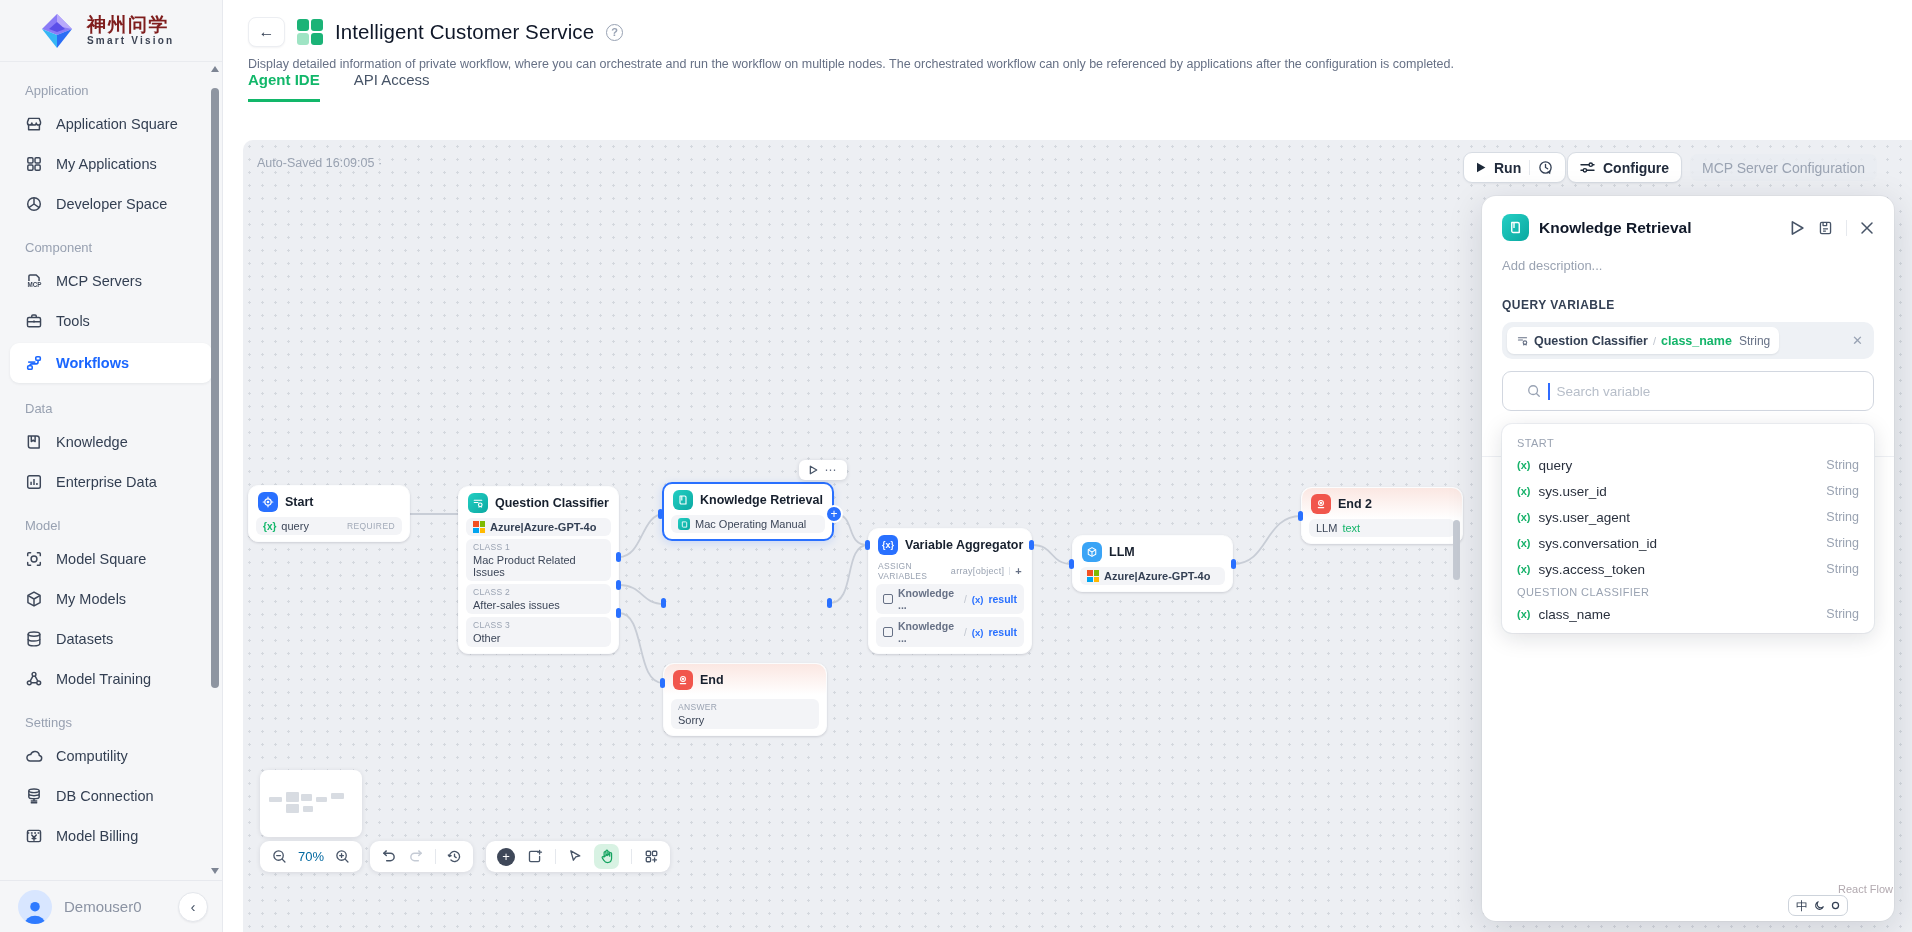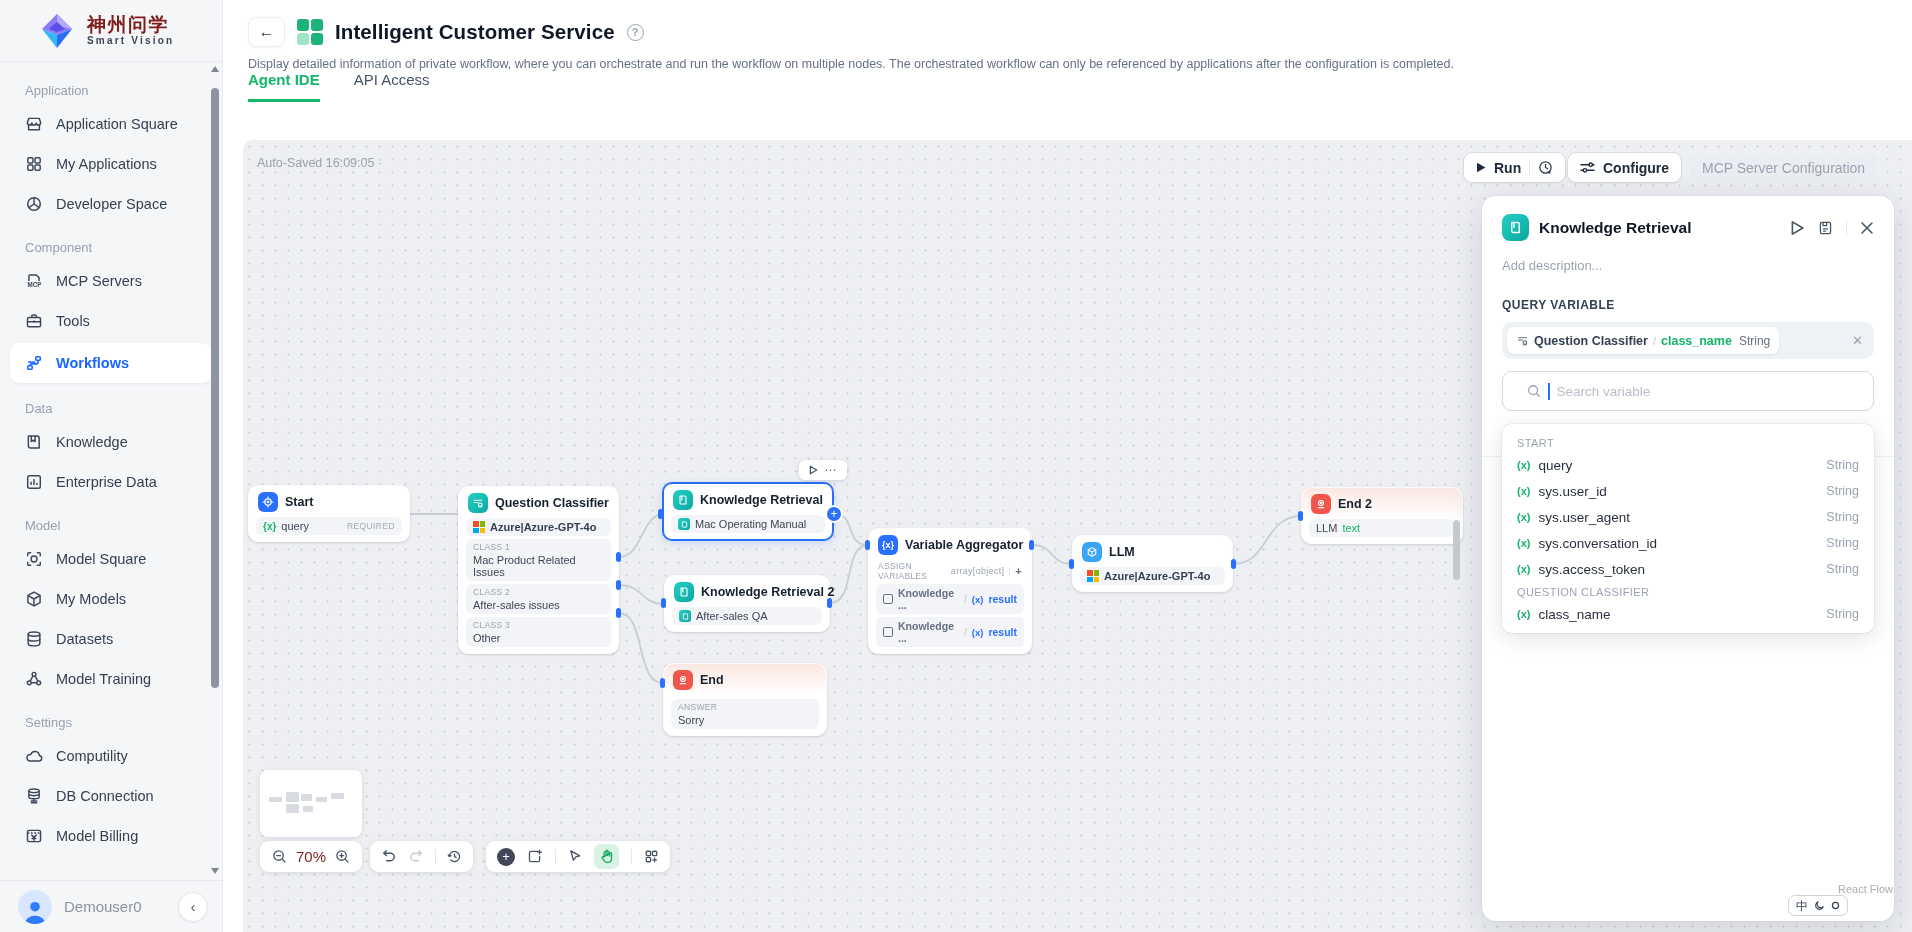--- a/index.html
+++ b/index.html
@@ -31,21 +31,21 @@
 .collapse-btn{margin-left:auto;width:30px;height:30px;border-radius:50%;background:#fff;border:1px solid #e4e7ec;display:flex;align-items:center;justify-content:center;color:#475467;font-size:15px;box-shadow:0 1px 2px rgba(16,24,40,.06);cursor:pointer}
 
 
 .main{position:absolute;left:223px;top:0;right:0;bottom:0;background:#fff}
 .topbar{position:absolute;left:0;top:0;right:0;height:140px;background:#fff;padding-left:25px}
 .title-row{display:flex;align-items:center;gap:12px;margin-top:17px}
 .back-btn{width:37px;height:30px;background:#fff;border:1px solid #ecEEf2;border-radius:8px;display:flex;align-items:center;justify-content:center;color:#344054;box-shadow:0 1px 2px rgba(16,24,40,.05);cursor:pointer;font-size:16px}
 .app-cube{width:26px;height:26px;display:grid;grid-template-columns:12px 12px;grid-template-rows:12px 12px;gap:2px}
 .app-cube i{border-radius:3px;background:#1bb377}
 .app-cube i.lite{background:#9fe4c4}
-.page-title{font-size:20.5px;font-weight:700;color:#0f1728;letter-spacing:.1px}
+.page-title{font-size:20.5px;font-weight:400;color:#0f1728;letter-spacing:.1px}
 .help-circ{width:17px;height:17px;border-radius:50%;border:1.5px solid #98a2b3;color:#98a2b3;font-size:11px;display:flex;align-items:center;justify-content:center;font-weight:700}
 .page-desc{margin-top:10px;font-size:12.5px;color:#667085;padding-left:0}
 .tabs{display:flex;gap:34px;}
 .tab{font-size:15px;color:#475467;padding-bottom:11px;cursor:pointer}
 .tab.active{color:#12b76a;font-weight:700;border-bottom:3px solid #12b76a}
 
 
 .canvas{position:absolute;left:20px;top:140px;right:0;bottom:0;background:#edeff3;border-radius:10px 0 0 0;overflow:hidden;
  background-image:radial-gradient(#d4d8de 1.2px,transparent 1.2px);background-size:13px 13px}
 .autosave{position:absolute;left:14px;top:16px;font-size:12.5px;color:#99a2b1}
@@ -89,21 +89,21 @@
 .va-sub .plus{font-size:11px;color:#667085;font-weight:700}
 .kdoc{width:10px;height:10px;border:1.2px solid #667085;border-radius:2px;flex:none}
 .canvas-vscroll{position:absolute;left:1210px;top:380px;width:7px;height:60px;background:#c5cad3;border-radius:4px}
 
 
 .minimap{position:absolute;left:17px;top:630px;width:102px;height:67px;background:#fff;border-radius:8px;box-shadow:0 1px 5px rgba(16,24,40,.1)}
 .minimap i{position:absolute;background:#d8dce2;border-radius:1px}
 .bar{position:absolute;height:31px;background:#fff;border-radius:9px;box-shadow:0 1px 5px rgba(16,24,40,.1);display:flex;align-items:center;padding:0 11px;gap:11px;color:#475467}
 .bar .vdiv{width:1px;height:15px;background:#e5e8ed}
 .bar svg{display:block}
-.zoom-text{font-size:15px;color:#7f1d1d}
+.zoom-text{font-size:13px;color:#0369a1}
 .bar-zoom{left:17px;top:701px;width:102px;justify-content:space-between;padding:0 12px;gap:0}
 .bar-hist{left:127px;top:701px}
 .bar-tools{left:243px;top:701px;gap:12px}
 .plus-circle{width:18px;height:18px;border-radius:50%;background:#3f4859;color:#fff;display:flex;align-items:center;justify-content:center;font-size:13px;line-height:1}
 .hand-wrap{width:25px;height:25px;border-radius:7px;background:#d8f2e3;display:flex;align-items:center;justify-content:center;color:#13a35f}
 .dim{color:#c5cbd5}
 
 
 .panel{position:absolute;left:1482px;top:196px;width:412px;height:725px;background:#fff;border-radius:14px;box-shadow:0 8px 36px rgba(16,24,40,.14),0 0 0 1px rgba(16,24,40,.03);z-index:40;padding:18px 20px}
 .panel-head{display:flex;align-items:center}
@@ -470,41 +470,20 @@
                   <path d="M1.5 1h4a1 1 0 0 1 1 1v5h-4a1 1 0 0 1-1-1z"></path>
                 </svg>
               </span>
             <span>Mac Operating Manual</span>
           </div>
         </div>
       </div>
       <div class="handle" style="left:415px;top:369px"></div>
       <div class="plus-handle">+</div>
 
-      <div class="node" style="left:421px;top:435px;width:166px">
-        <div class="node-header">
-          <span class="node-icon icon-teal">
-            <svg width="12" height="12" viewBox="0 0 16 16" fill="none" stroke="#fff" stroke-width="1.5" stroke-linejoin="round">
-                <path d="M4 2.6h6.4a1.6 1.6 0 0 1 1.6 1.6v9.2H5.6A1.6 1.6 0 0 1 4 11.8z"></path>
-                <path d="M6.4 2.6v6"></path>
-              </svg>
-          </span>
-          <span class="node-title">Knowledge Retrieval 2</span>
-        </div>
-        <div class="node-body">
-          <div class="pill pill-flex">
-            <span class="mini-book">
-                <svg width="7" height="7" viewBox="0 0 8 8" fill="none" stroke="#fff" stroke-width="1">
-                  <path d="M1.5 1h4a1 1 0 0 1 1 1v5h-4a1 1 0 0 1-1-1z"></path>
-                </svg>
-              </span>
-            <span>After-sales QA</span>
-          </div>
-        </div>
-      </div>
       <div class="handle" style="left:418px;top:458px"></div>
       <div class="handle" style="left:584px;top:458px"></div>
 
       <div class="node node-end" style="left:420px;top:523px;width:164px">
         <div class="node-header">
           <span class="node-icon icon-end">
             <svg width="12" height="12" viewBox="0 0 16 16" fill="none" stroke="#fff" stroke-width="1.5" stroke-linecap="round">
                 <circle cx="8" cy="6.6" r="3.2"></circle>
                 <circle cx="8" cy="6.6" r=".8" fill="#fff"></circle>
                 <path d="M4.4 12.8h7.2"></path>

